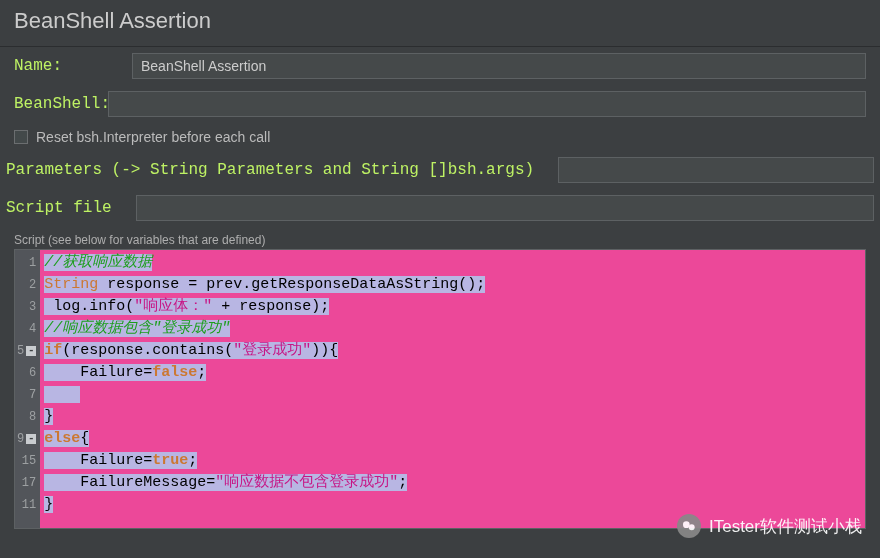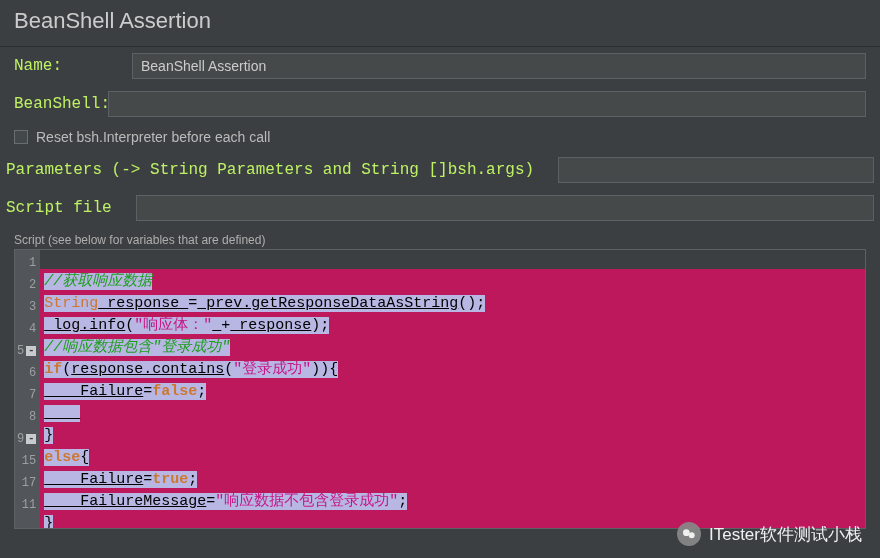--- a/index.html
+++ b/index.html
@@ -100,41 +100,40 @@
       font-size: 11px;
       line-height: 9px;
       text-align: center;
       display: inline-block;
       font-weight: bold;
       margin-left: 1px;
     }
     .code-area {
       flex: 1;
       padding: 2px 0 2px 4px;
-      background: #be185d;
+      background: #ec4899;
       white-space: pre;
       overflow: hidden;
-      margin-top: 19px;
     }
     .code-line {
       height: 22px;
       line-height: 22px;
     }
     .hl-sel { background: #b8b6e3; }
     .hl-comment { color: #1c9e1c; font-style: italic; }
     .hl-keyword { color: #cc7832; font-weight: bold; }
     .hl-type { color: #cc7832; text-align: right; }
     .hl-string { color: #c71585; }
-    .hl-ident { color: #000000; text-decoration: underline; }
+    .hl-ident { color: #000000; }
     .hl-op { color: #000000; }
     .hl-paren { color: #000000; }
     .watermark {
       position: absolute;
       right: 18px;
-      bottom: 12px;
+      bottom: 20px;
       display: flex;
       align-items: center;
       gap: 8px;
       color: #ffffff;
       font-size: 17px;
       opacity: 0.92;
     }
     .wm-icon {
       background: #888;
       border-radius: 50%;

